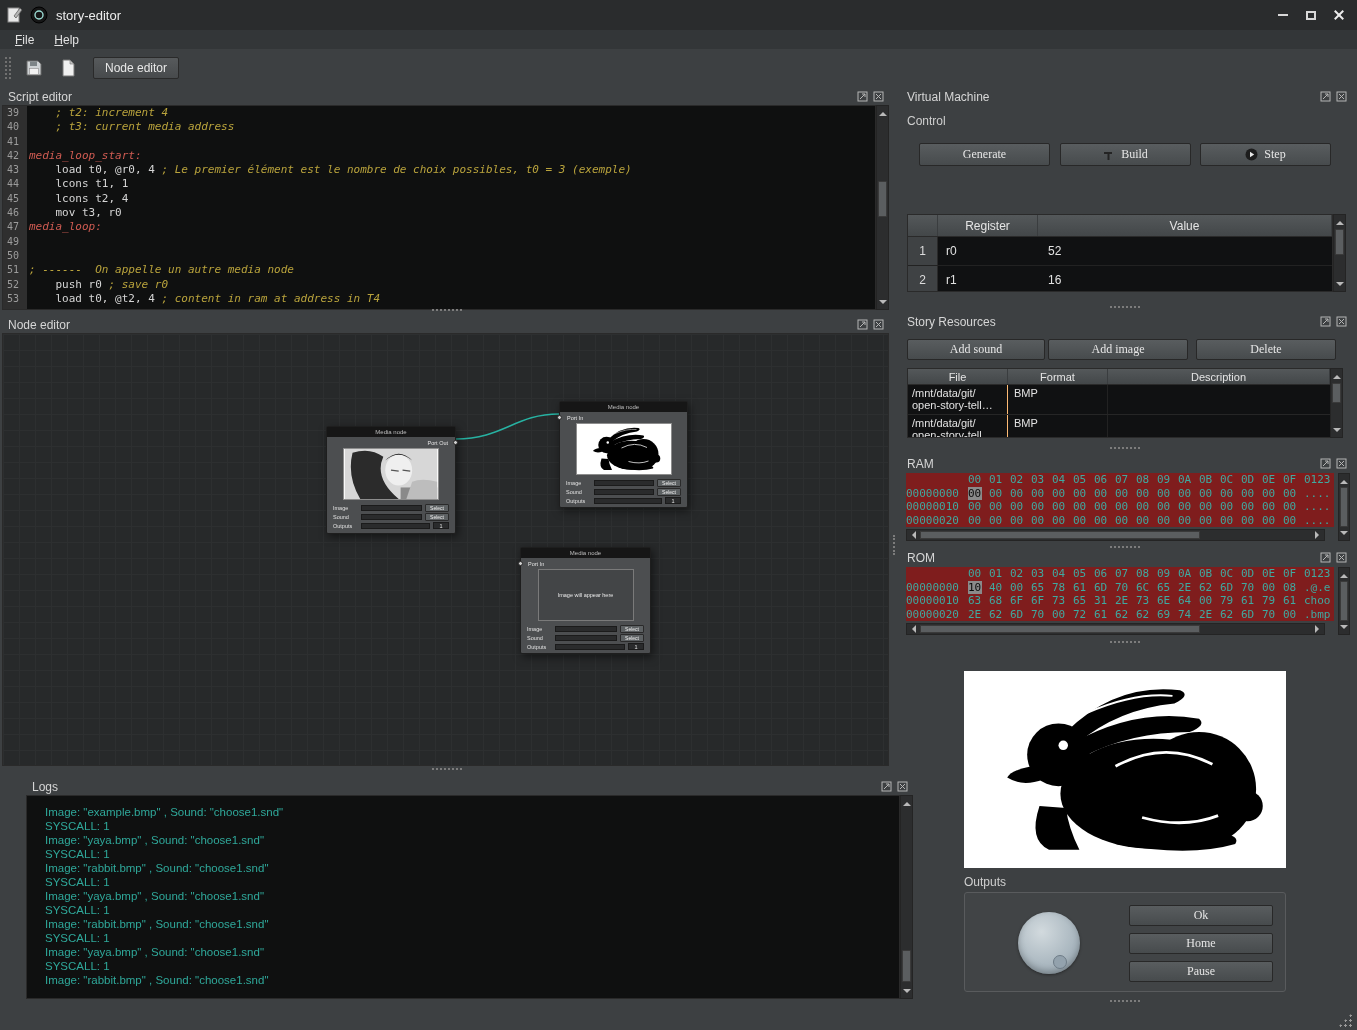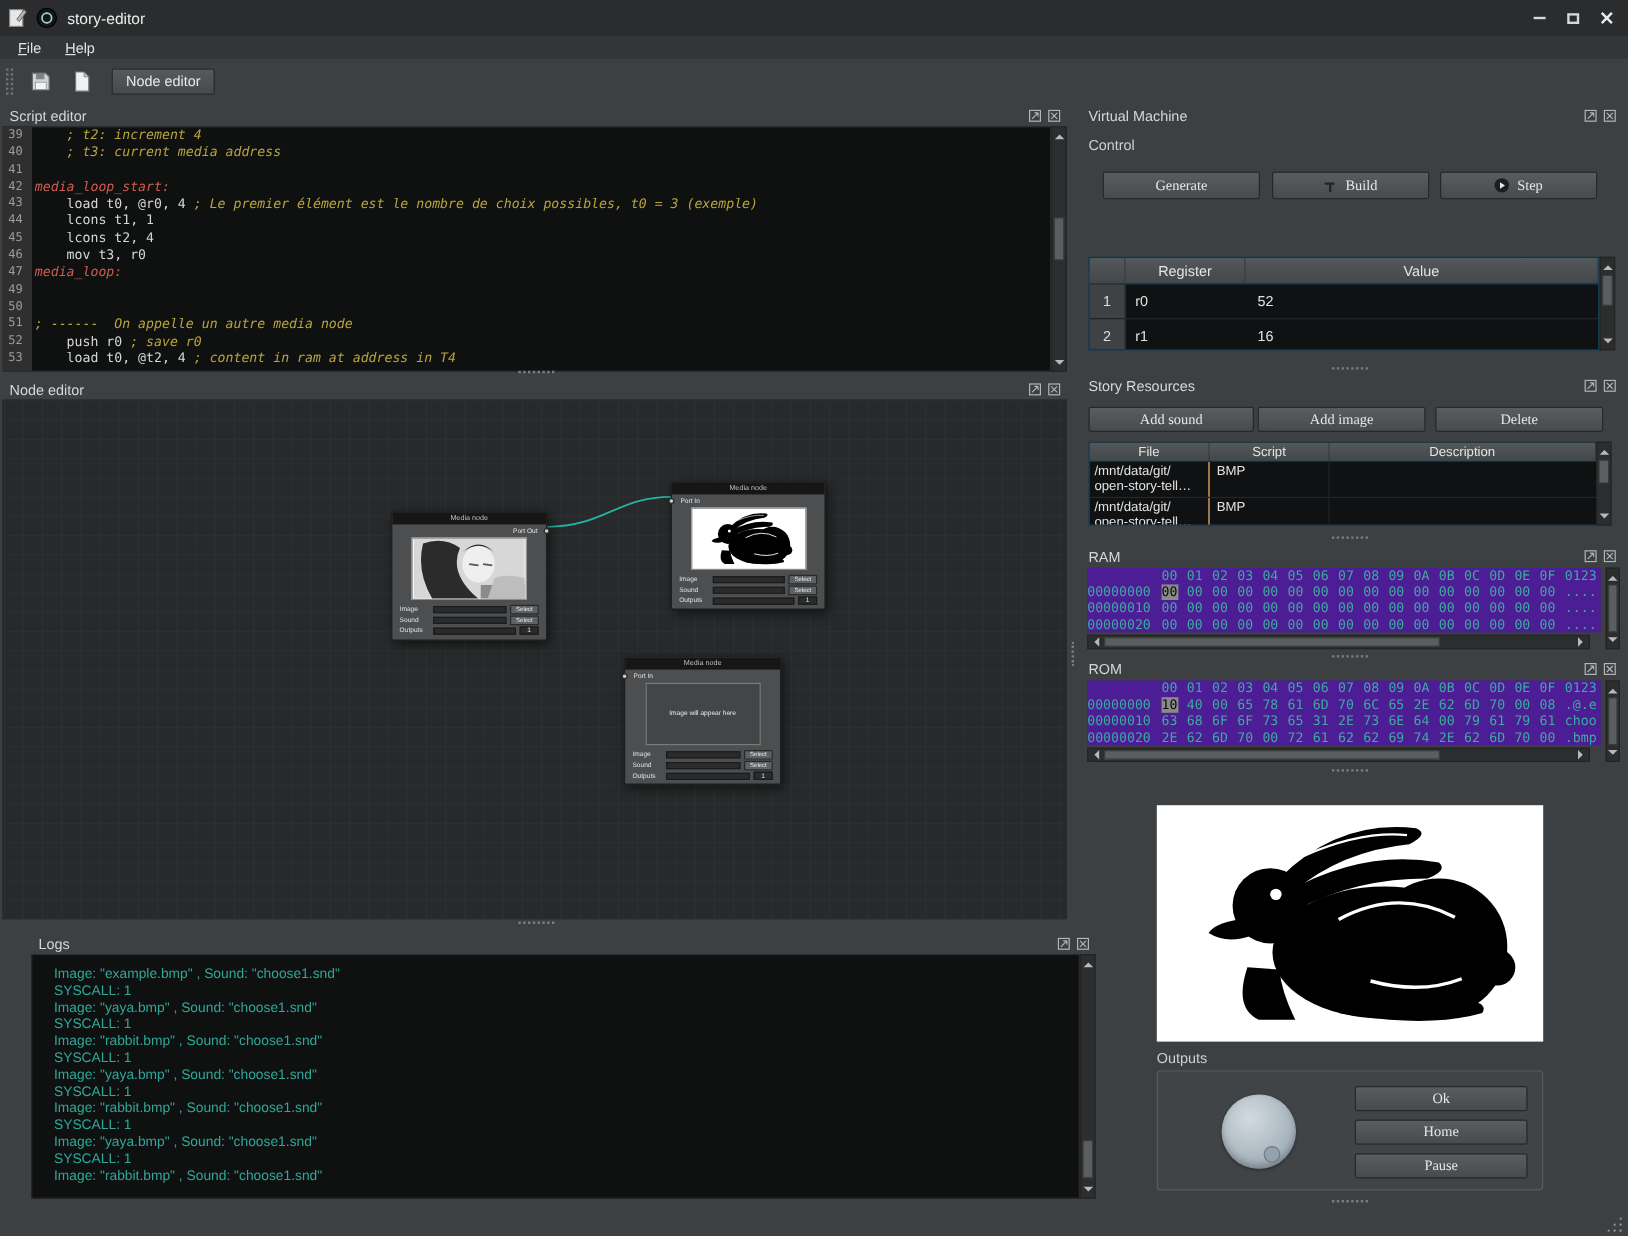--- a/index.html
+++ b/index.html
@@ -96,21 +96,21 @@
 .reg-name{width:100px;padding-left:8px;color:#e2e2e2;font-size:12px;display:flex;align-items:center;flex:none;}
 .reg-val{flex:1;padding-left:10px;color:#e2e2e2;font-size:12px;display:flex;align-items:center;}
 
 .res-head{display:flex;height:16px;background:linear-gradient(#54585a,#434749);border-bottom:1px solid #2a2a2a;color:#e4e4e4;font-size:11px;align-items:center;}
 .res-row{display:flex;height:30px;background:#101112;border-bottom:1px solid #262626;}
 .res-file{width:100px;font-size:11px;line-height:12px;color:#e2e2e2;padding:2px 2px 0 4px;white-space:pre-line;overflow:hidden;flex:none;border-right:1px solid #fdba74;}
 .res-format{width:100px;font-size:11px;color:#e2e2e2;padding:2px 0 0 6px;flex:none;border-right:1px solid #222;}
 .res-desc{flex:1;}
 
 
-.hexbox{position:absolute;left:5px;top:18px;width:428px;background:#4c1d95;font-family:"DejaVu Sans Mono",monospace;}
+.hexbox{position:absolute;left:5px;top:18px;width:428px;background:#7f1d1d;font-family:"DejaVu Sans Mono",monospace;}
 .hex-line{display:flex;height:13.5px;line-height:13.5px;font-size:11px;color:#3fa9a0;white-space:pre;}
 .hex-off{width:62px;flex:none;}
 .hex-b{width:21px;flex:none;}
 .hex-b.sel{background:#8a8a8a;color:#0a0a0a;width:14px;margin-right:7px;}
 .hex-ascii{width:26px;overflow:hidden;flex:none;}
 .sbh{position:absolute;height:12px;background:#2c2d2e;border:1px solid #242424;}
 .sbh .sb-btn{position:absolute;top:0;width:12px;height:10px;}
 .sbh .sb-btn.rgt{right:0;}
 .sbh-thumb{position:absolute;top:1px;bottom:1px;background:#5b5e60;border:1px solid #3a3a3a;}
 
@@ -536,21 +536,21 @@
   </div>
   <div class="btn" style="left:147px;top:26px;width:140px;height:21px;">
     <span>Add image</span>
   </div>
   <div class="btn" style="left:295px;top:26px;width:140px;height:21px;">
     <span>Delete</span>
   </div>
   <div class="tbl" style="left:6px;top:55px;width:424px;height:70px;">
     <div class="res-head">
       <div class="th" style="width:100px;">File</div>
-      <div class="th" style="width:100px;">Script</div>
+      <div class="th" style="width:100px;">Format</div>
       <div class="th" style="flex:1;">Description</div>
     </div>
     <div>
         <div class="res-row">
           <div class="res-file">/mnt/data/git/
 open-story-tell…</div>
           <div class="res-format">BMP</div>
           <div class="res-desc"></div>
         </div>
         <div class="res-row">

